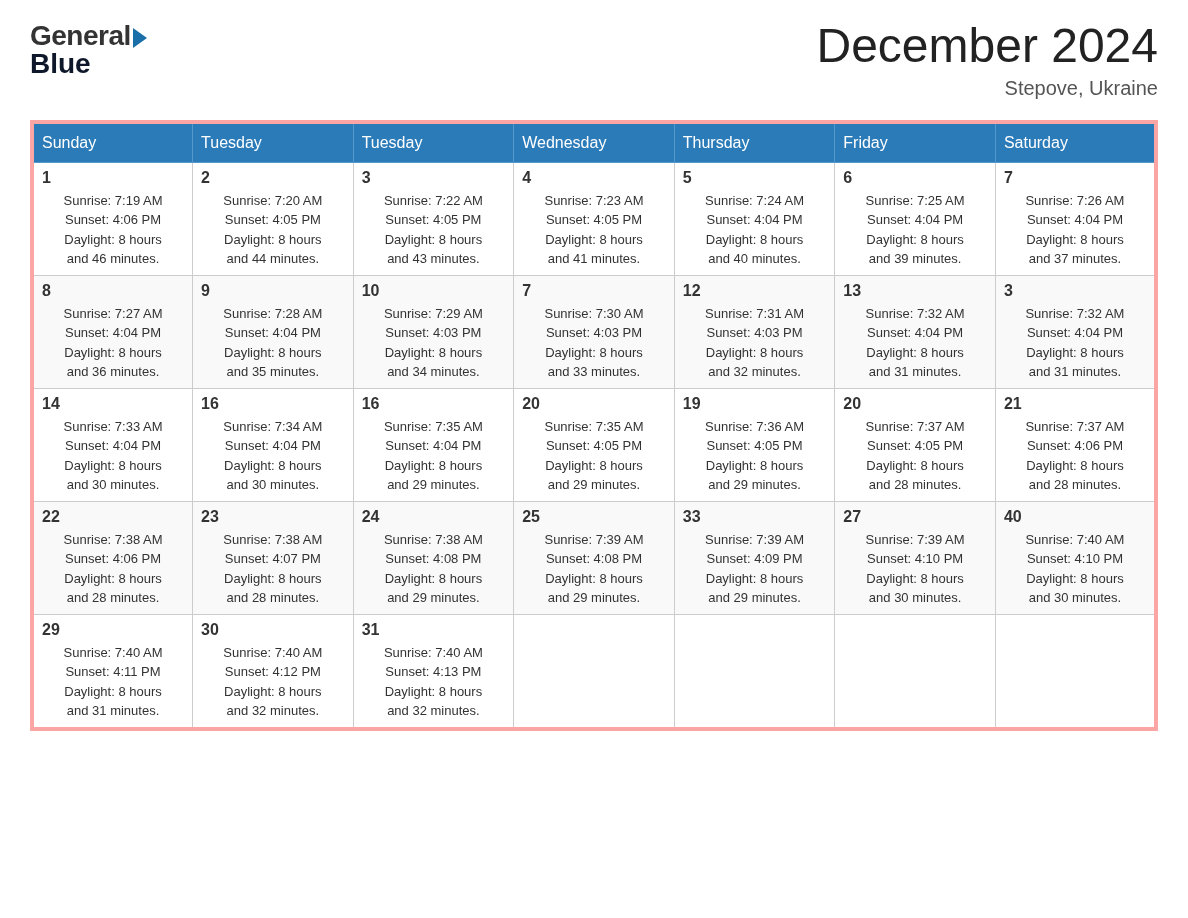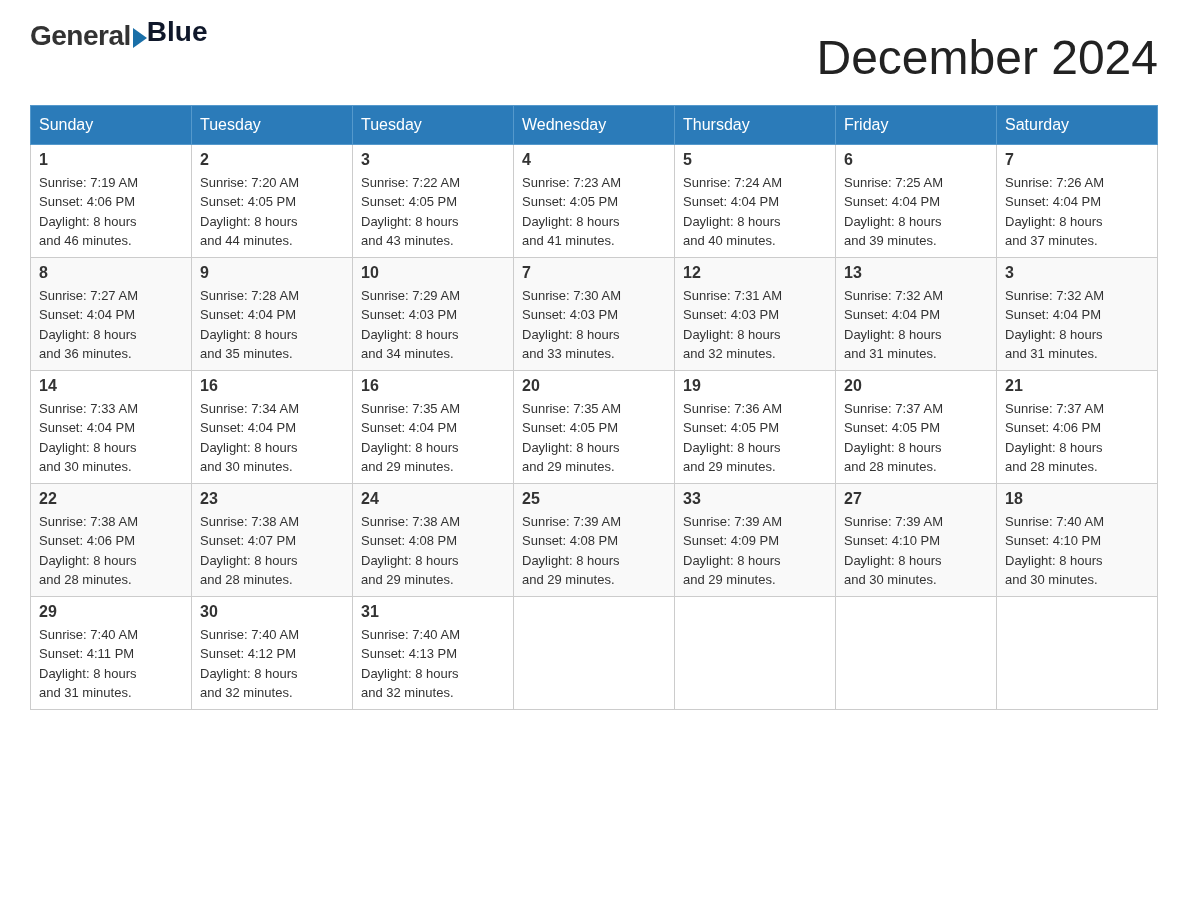--- a/index.html
+++ b/index.html
@@ -11,21 +11,21 @@
       min-height: 918px;
     }
     .header {
       display: flex;
       justify-content: space-between;
       align-items: flex-start;
       margin-bottom: 20px;
     }
     .logo {
       display: flex;
-      flex-direction: row;
+      flex-direction: column;
       align-items: flex-start;
     }
     .logo-top {
       display: flex;
       align-items: center;
     }
     .logo-general {
       font-size: 28px;
       font-weight: bold;
       color: #333;
@@ -47,31 +47,30 @@
       margin-top: -4px;
     }
     .title-section {
       text-align: right;
     }
     .month-title {
       font-size: 48px;
       font-weight: normal;
       color: #222;
       line-height: 1.1;
-      margin-top: 12px;
     }
     .location {
       font-size: 20px;
       color: #555;
       margin-top: 4px;
     }
     .calendar-table {
       width: 100%;
       border-collapse: collapse;
-      border: 1px solid #fca5a5;
+      border: 4px solid #fca5a5;
     }
     .calendar-table th {
       background-color: #2b7bb9;
       color: #fff;
       font-size: 16px;
       font-weight: normal;
       padding: 10px 8px;
       text-align: left;
       border: 1px solid #5599cc;
     }
@@ -85,20 +84,21 @@
     .day-number {
       font-size: 16px;
       font-weight: bold;
       color: #333;
       margin-bottom: 4px;
     }
     .day-info {
       font-size: 13px;
       color: #333;
       line-height: 1.5;
+      text-align: center;
     }
     .empty-cell {
       background: #fff;
     }
     tr.week-row td {
       background: #fff;
     }
     tr.week-row:nth-child(even) td {
       background: #f9f9f9;
     }
@@ -109,20 +109,21 @@
 <div class="header">
   <div class="logo">
     <div class="logo-top">
       <span class="logo-general">General</span>
       <div class="logo-arrow"></div>
     </div>
     <span class="logo-blue">Blue</span>
   </div>
   <div class="title-section">
     <div class="month-title">December 2024</div>
+    <div class="location">Stepove, Ukraine</div>
   </div>
 </div>
 
 <table class="calendar-table">
   <thead>
     <tr>
     <th>Sunday</th>
         <th>Tuesday</th>
         <th>Tuesday</th>
         <th>Wednesday</th>
@@ -241,21 +242,21 @@
         </td>
         <td>
           <div class="day-number">33</div>
           <div class="day-info">Sunrise: 7:39 AM<br>Sunset: 4:09 PM<br>Daylight: 8 hours<br>and 29 minutes.</div>
         </td>
         <td>
           <div class="day-number">27</div>
           <div class="day-info">Sunrise: 7:39 AM<br>Sunset: 4:10 PM<br>Daylight: 8 hours<br>and 30 minutes.</div>
         </td>
         <td>
-          <div class="day-number">18</div>
+          <div class="day-number">40</div>
           <div class="day-info">Sunrise: 7:40 AM<br>Sunset: 4:10 PM<br>Daylight: 8 hours<br>and 30 minutes.</div>
         </td>
       </tr>
       <tr class="week-row">
         <td>
           <div class="day-number">29</div>
           <div class="day-info">Sunrise: 7:40 AM<br>Sunset: 4:11 PM<br>Daylight: 8 hours<br>and 31 minutes.</div>
         </td>
         <td>
           <div class="day-number">30</div>

